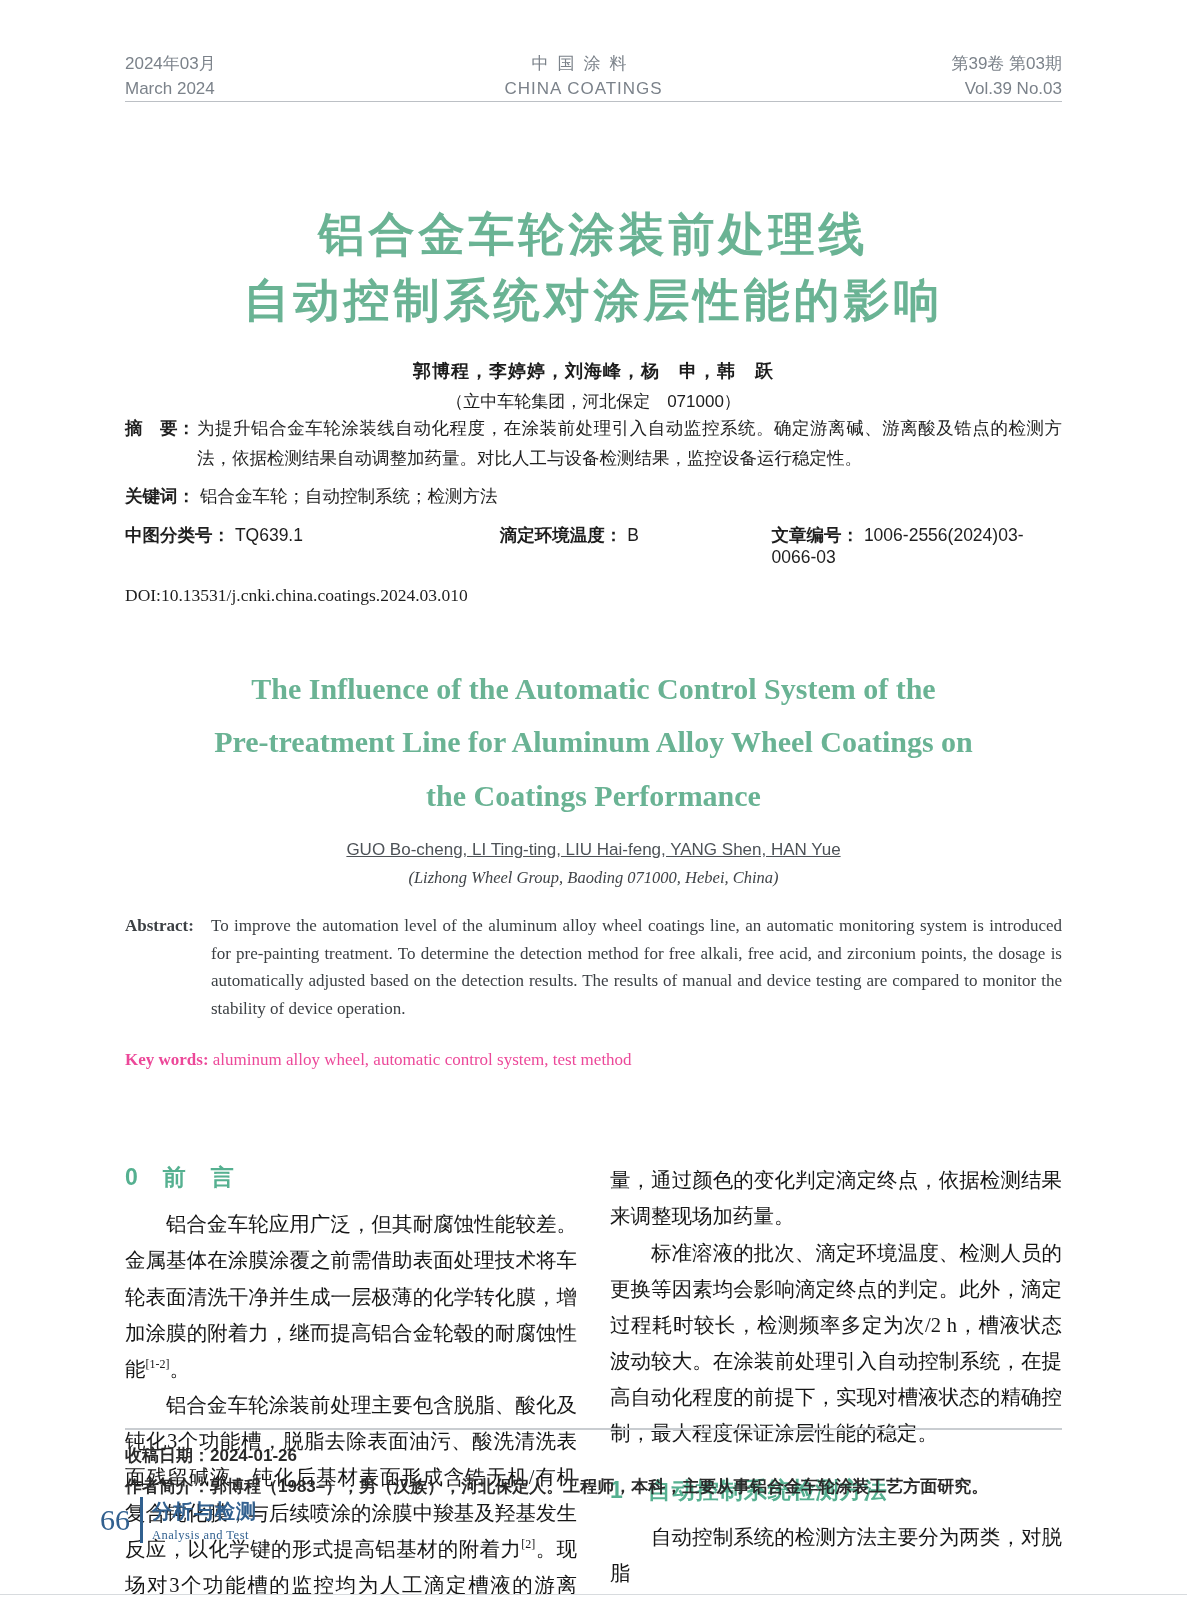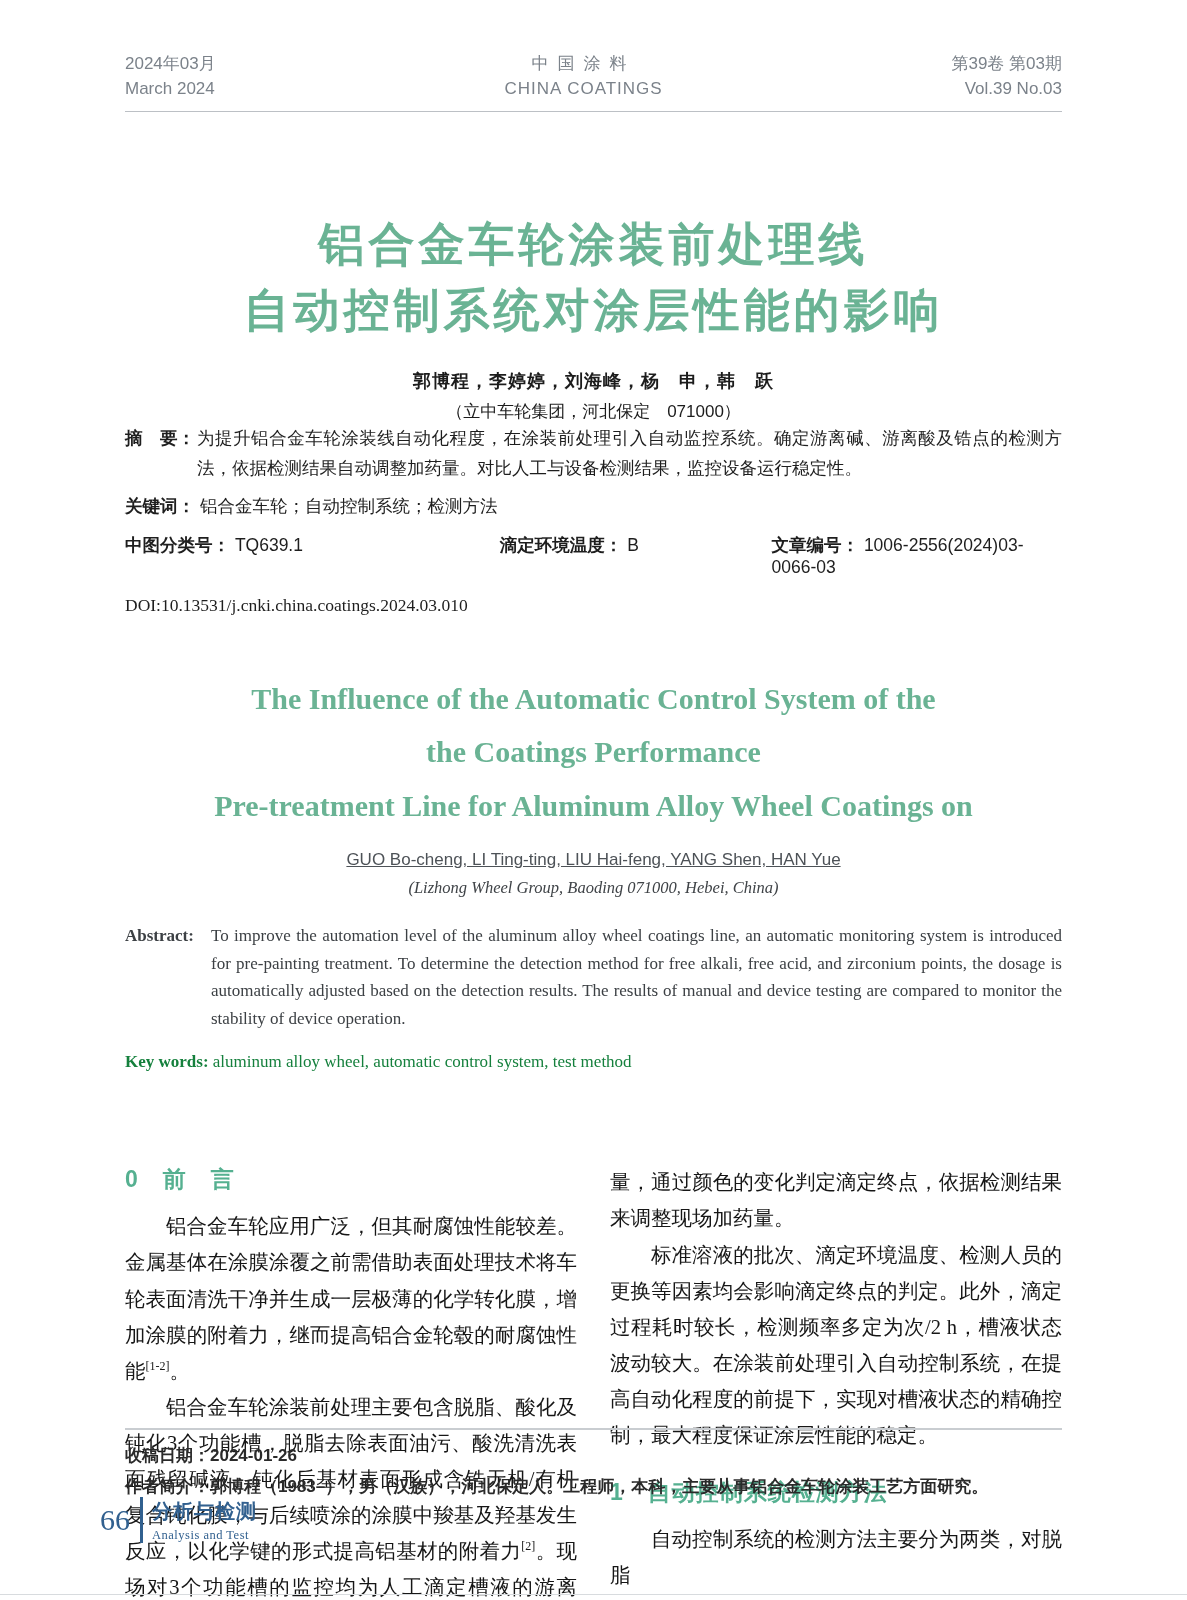--- a/index.html
+++ b/index.html
@@ -11,21 +11,20 @@
     background: #ffffff;
     overflow: hidden;
     font-family: "Liberation Sans", sans-serif;
     color: #222222;
   }
   .content { padding: 0 125px; }
 
   
   .runhead {
     margin-top: 52px;
-    padding-bottom: 10px;
     border-bottom: 1px solid #bcc0c5;
     display: flex;
     justify-content: space-between;
     align-items: flex-start;
     color: #7b828a;
     font-size: 17px;
     line-height: 1.45;
   }
   .runhead .cell-left { text-align: left; }
   .runhead .cell-center { text-align: center; }
@@ -102,21 +101,21 @@
   }
   .abstract-en {
     margin-top: 24px;
     font-family: "Liberation Serif", serif;
     font-size: 17px;
     line-height: 1.62;
     color: #3c4044;
     padding-left: 86px;
   }
   .abstract-en .hang-label { font-family: "Liberation Serif", serif; }
-  .kw-en { margin-top: 20px; font-family: "Liberation Serif", serif; font-size: 17px; color: #15803d; }
+  .kw-en { margin-top: 28px; font-family: "Liberation Serif", serif; font-size: 17px; color: #ec4899; }
   .kw-en .lbl { font-weight: 700; }
 
   
   .columns {
     margin-top: 92px;
     display: flex;
     gap: 33px;
   }
   .col { width: 452px; }
   .sec-head {
@@ -227,22 +226,22 @@
       <div class="cell3">
         <span class="lbl">文章编号：</span>
         <span>1006-2556(2024)03-0066-03</span>
       </div>
     </div>
 
     <div class="doi-line">DOI:10.13531/j.cnki.china.coatings.2024.03.010</div>
 
     <div class="en-title">
       <div>The Influence of the Automatic Control System of the</div>
+      <div>Pre-treatment Line for Aluminum Alloy Wheel Coatings on</div>
       <div>the Coatings Performance</div>
-      <div>Pre-treatment Line for Aluminum Alloy Wheel Coatings on</div>
     </div>
 
     <div class="en-authors">GUO Bo-cheng, LI Ting-ting, LIU Hai-feng, YANG Shen, HAN Yue</div>
     <div class="en-affil">(Lizhong Wheel Group, Baoding 071000, Hebei, China)</div>
 
     <div class="hang abstract-en">
       <span class="hang-label">Abstract:</span>
       <span>To improve the automation level of the aluminum alloy wheel coatings line, an automatic monitoring system is introduced for pre-painting treatment. To determine the detection method for free alkali, free acid, and zirconium points, the dosage is automatically adjusted based on the detection results. The results of manual and device testing are compared to monitor the stability of device operation.</span>
     </div>
 

